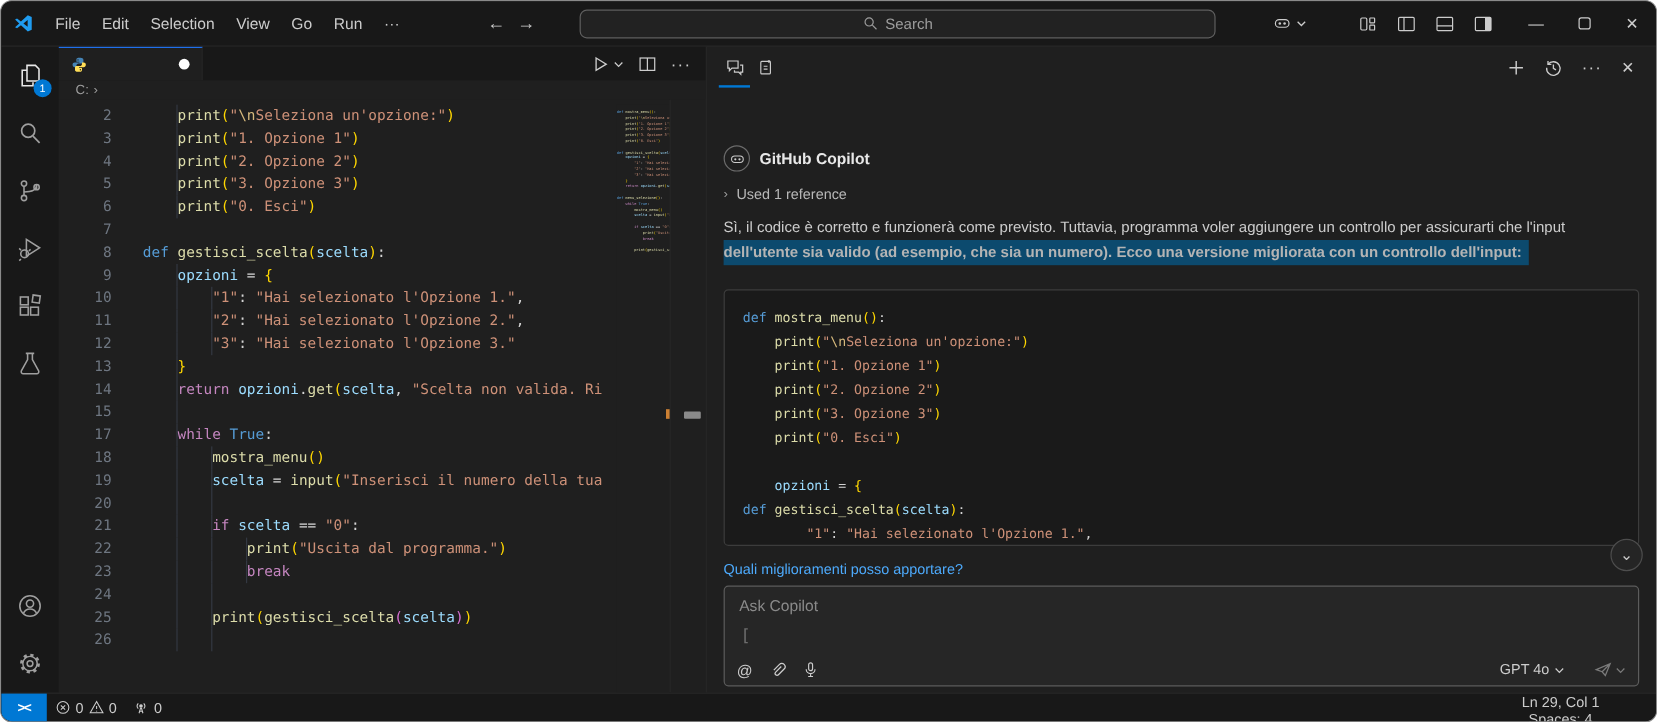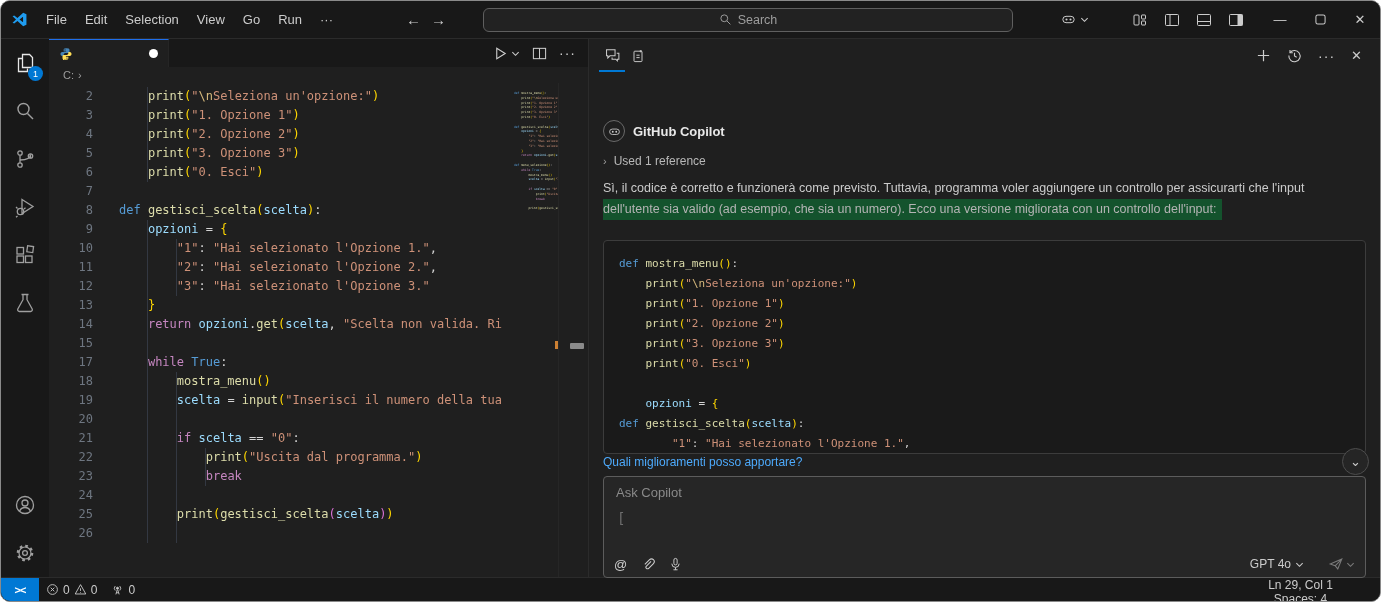--- a/index.html
+++ b/index.html
@@ -67,30 +67,30 @@
   .chat-actions { margin-left:auto; display:flex; align-items:center; gap:16px; padding-right:8px; }
   .chat-body { flex:1; padding:0 14px; position:relative; }
   .msg-header { margin-top:48px; display:flex; align-items:center; gap:8px; }
   .avatar { width:22px; height:22px; border-radius:50%; border:1px solid #6a6a6a;
             display:flex; align-items:center; justify-content:center; }
   .author { font-size:13px; font-weight:bold; color:#e8e8e8; }
   .ref-row { margin-top:12px; display:flex; align-items:center; gap:7px; font-size:12px; color:#b8b8b8; }
   .chevron { color:#9d9d9d; font-size:11px; }
   .msg-para { margin-top:10px; font-size:12.5px; line-height:21px; color:#cccccc; }
   .msg-line { white-space:nowrap; overflow:hidden; }
-  .msg-line.selected { background:#14532d; color:#b4b4b4; display:inline-block; padding-right:6px; }
+  .msg-line.selected { background:#0c4a6e; color:#b4b4b4; display:inline-block; padding-right:6px;font-weight:bold; }
   .chat-codeblock { margin-top:13px; height:214px; background:#1a1a1a; border:1px solid #3c3c3c;
       border-radius:4px; overflow:hidden; padding:13px 0 0 15px;
       font-family:"DejaVu Sans Mono", monospace; font-size:11px; }
   .chat-codeblock .code-line { height:20px; line-height:20px; }
   .scroll-btn { position:absolute; top:376px; right:11px; width:27px; height:27px; border-radius:50%;
       background:#252525; border:1px solid #4d4d4d; display:flex; align-items:center; justify-content:center;
       color:#cccccc; font-size:13px; z-index:3; }
-  .followup { margin-top:1px; font-size:12px; color:#4daafc; }
-  .chat-input { margin-top:7px; height:102px; background:#262626; border:1px solid #5c5c5c;
+  .followup { margin-top:12px; font-size:12px; color:#4daafc; }
+  .chat-input { margin-top:7px; height:84px; background:#262626; border:1px solid #5c5c5c;
       border-radius:4px; position:relative; padding:8px 12px; }
   .input-placeholder { font-size:13px; color:#8a8a8a; }
   .text-cursor { position:absolute; left:13px; top:33px; color:#6d6d6d;
       font-family:"DejaVu Sans Mono", monospace; font-size:14px; }
   .input-toolbar { position:absolute; left:10px; right:10px; bottom:5px; display:flex; align-items:center; gap:14px; }
   .model-picker { margin-left:auto; display:flex; align-items:center; gap:4px; font-size:12px; color:#cccccc; }
   .send-group { display:flex; align-items:center; gap:2px; margin-left:10px; color:#7a7a7a; }
 
   
   .statusbar { height:24px; background:#181818; border-top:1px solid #2b2b2b; display:flex;

